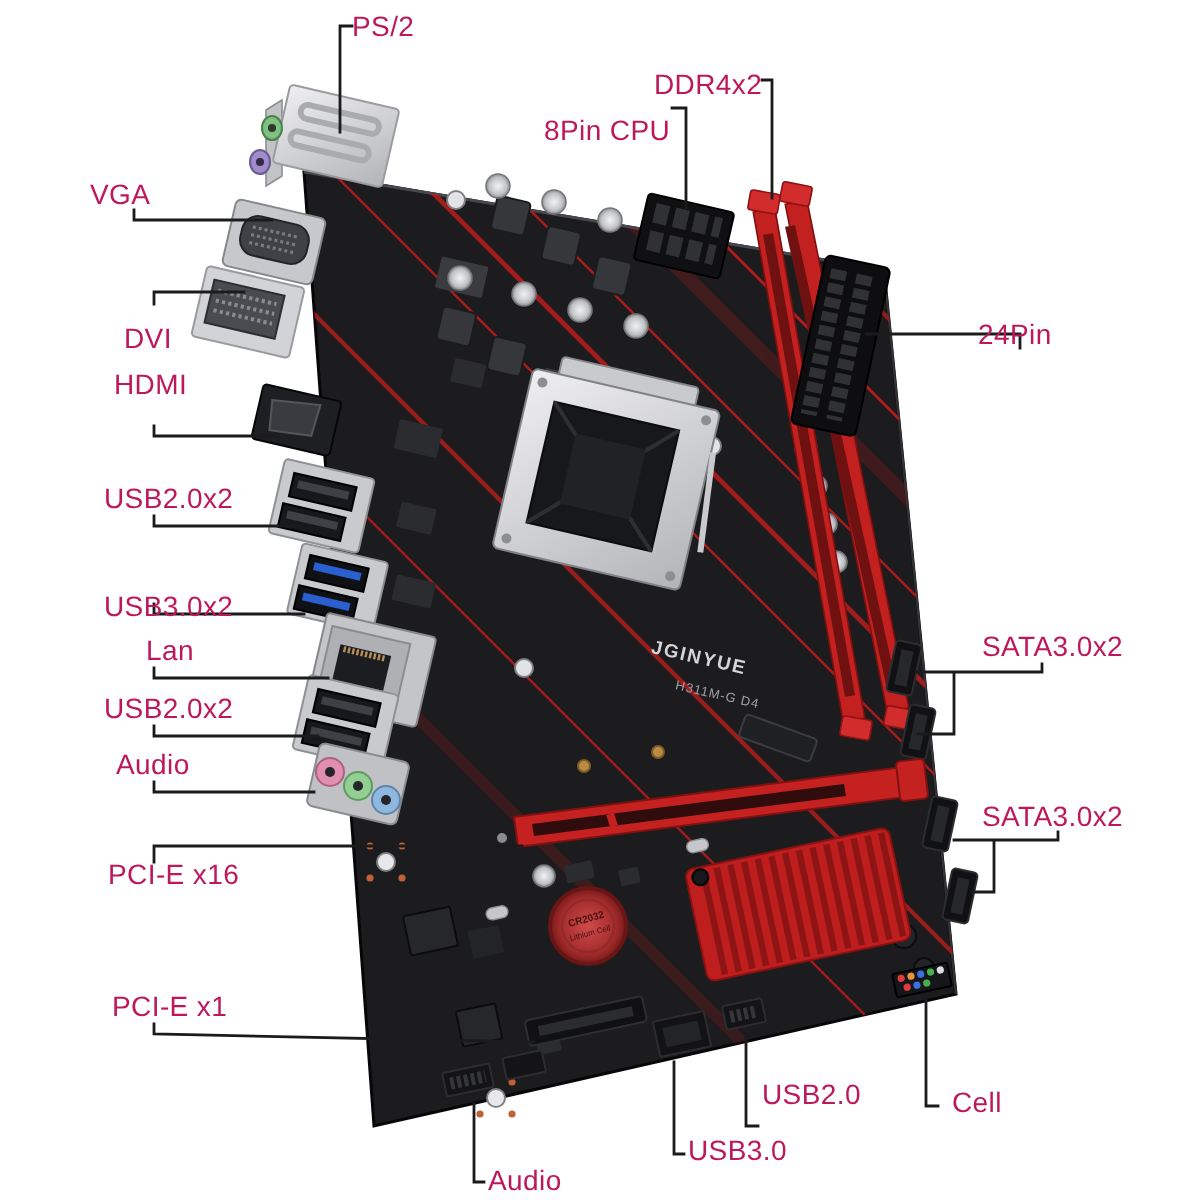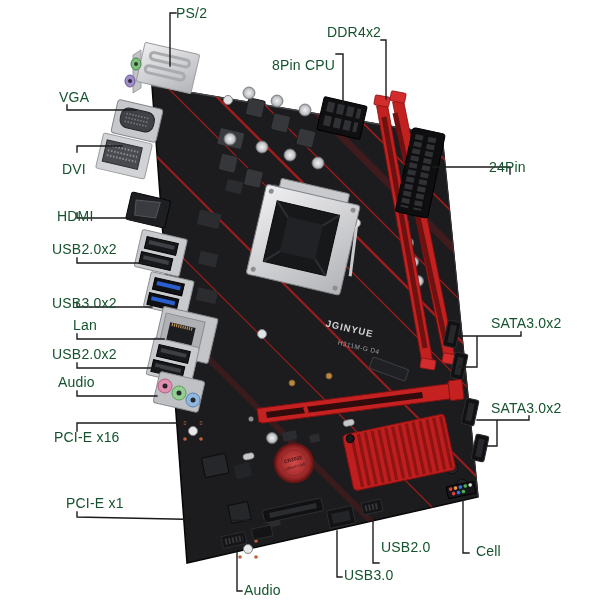--- a/index.html
+++ b/index.html
@@ -1,19 +1,19 @@
 <!DOCTYPE html>
 <html><head>
 <meta charset="utf-8">
 <style>
   html,body{margin:0;padding:0;background:#fff;}
   #stage{position:relative;width:600px;height:600px;background:#ffffff;overflow:hidden;
          font-family:"Liberation Sans",sans-serif;}
   #board-svg{position:absolute;left:0;top:0;}
-  .callout{position:absolute;font-size:14px;color:#14532d;white-space:nowrap;
+  .callout{position:absolute;font-size:14px;color:#be185d;white-space:nowrap;
            letter-spacing:0.2px;line-height:14px;}
 </style>
 </head>
 <body>
 
 <div id="stage">
 
 <svg id="board-svg" width="600" height="600" viewBox="0 0 600 600">
   <defs>
     <linearGradient id="metalGrad" x1="0" y1="0" x2="1" y2="1">
@@ -360,33 +360,33 @@
     <path d="M529,416 V420 H477 M497,420 V446 H486"></path>
     <path d="M77,512 V517 L267,521"></path>
     <path d="M237,552 V591 H242"></path>
     <path d="M337,531 V577 H342"></path>
     <path d="M373,517 V563 H379"></path>
     <path d="M463,500 V553 H469"></path>
   </g>
 </svg>
 
 <div class="callout" style="left:176px;top:6px">PS/2</div>
-<div class="callout" style="left:327px;top:25px">DDR4x2</div>
+<div class="callout" style="left:327px;top:35px">DDR4x2</div>
 <div class="callout" style="left:272px;top:58px">8Pin CPU</div>
-<div class="callout" style="left:59px;top:90px">VGA</div>
+<div class="callout" style="left:45px;top:90px">VGA</div>
 <div class="callout" style="left:62px;top:162px">DVI</div>
 <div class="callout" style="left:489px;top:160px">24Pin</div>
-<div class="callout" style="left:57px;top:209px">HDMI</div>
+<div class="callout" style="left:57px;top:185px">HDMI</div>
 <div class="callout" style="left:52px;top:242px">USB2.0x2</div>
 <div class="callout" style="left:52px;top:296px">USB3.0x2</div>
 <div class="callout" style="left:73px;top:318px">Lan</div>
 <div class="callout" style="left:52px;top:347px">USB2.0x2</div>
 <div class="callout" style="left:58px;top:375px">Audio</div>
 <div class="callout" style="left:491px;top:316px">SATA3.0x2</div>
 <div class="callout" style="left:54px;top:430px">PCI-E x16</div>
 <div class="callout" style="left:491px;top:401px">SATA3.0x2</div>
-<div class="callout" style="left:66px;top:496px">PCI-E x1</div>
+<div class="callout" style="left:56px;top:496px">PCI-E x1</div>
 <div class="callout" style="left:244px;top:583px">Audio</div>
 <div class="callout" style="left:344px;top:568px">USB3.0</div>
 <div class="callout" style="left:381px;top:540px">USB2.0</div>
 <div class="callout" style="left:476px;top:544px">Cell</div>
 
 </div>
 
 </body></html>

